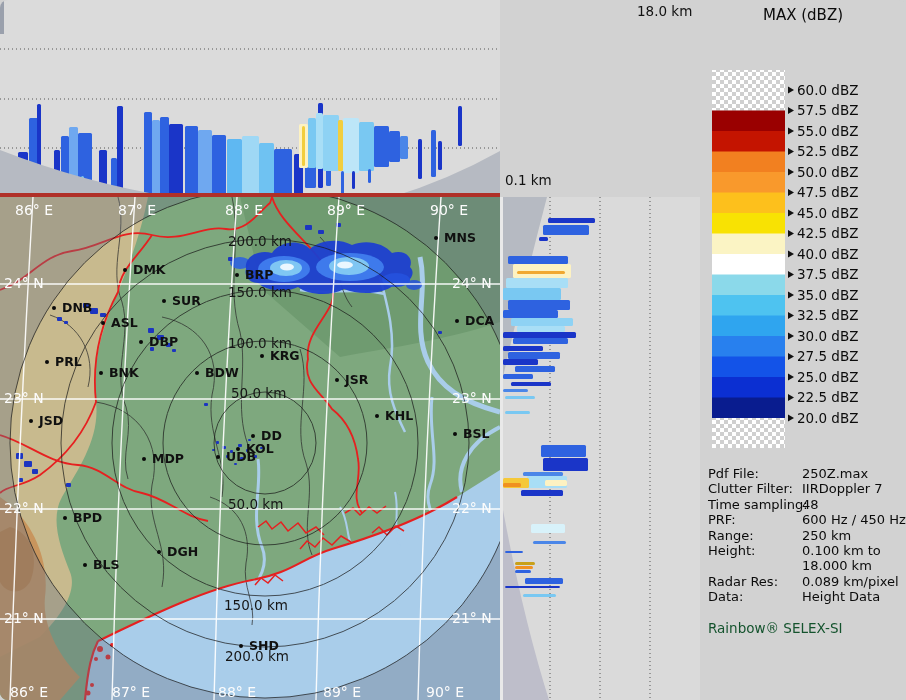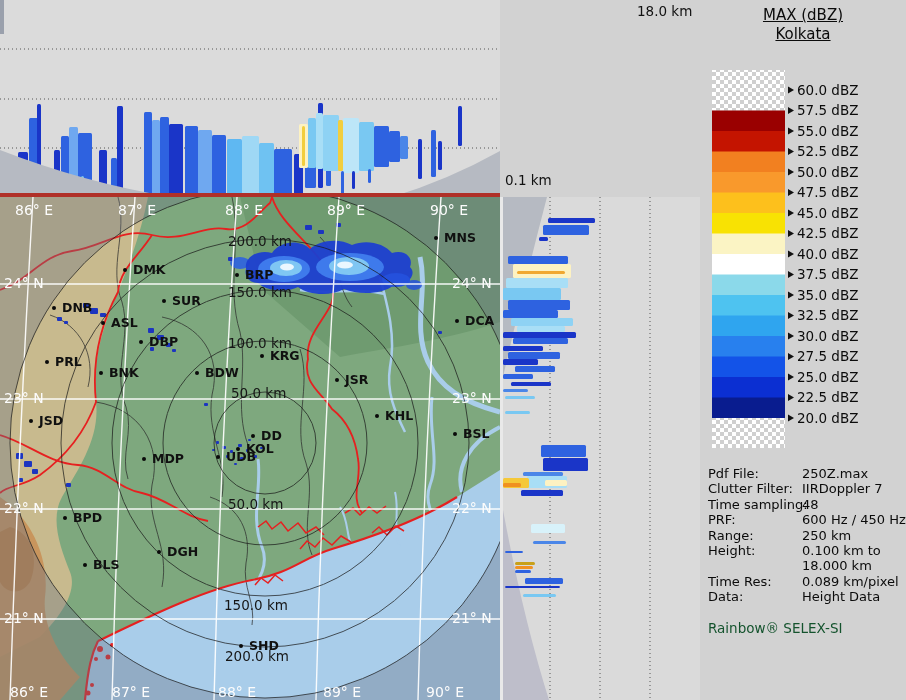--- a/index.html
+++ b/index.html
@@ -1,26 +1,26 @@
 <!DOCTYPE html>
 <html><head>
 <meta charset="utf-8">
 <style>
   html,body{margin:0;padding:0;background:#d2d2d2;}
   body{font-family:"DejaVu Sans","Liberation Sans",sans-serif;}
-  #stage{position:relative;width:906px;height:700px;background:#d2d2d2;overflow:hidden;}
+  #stage{position:relative;width:906px;height:700px;background:#d2d2d2;overflow:hidden;border-radius:8px;}
   .panel{position:absolute;}
   #top-panel{left:0;top:0;width:500px;height:197px;background:#dbdbdb;}
   #map-panel{left:0;top:197px;width:500px;height:503px;background:#7ea87e;}
   #right-panel{left:503px;top:197px;width:200px;height:503px;background:#dadada;}
   .axis-label{position:absolute;font-size:13.5px;color:#111;}
   #label-hmax{left:637px;top:3px;}
   #label-hmin{left:505px;top:172px;}
   #legend{position:absolute;left:700px;top:0;width:206px;height:700px;background:#d2d2d2;}
-  #legend-titles{position:absolute;left:0;top:6px;width:206px;text-align:center;color:#0b0b0b;text-decoration:underline;}
+  #legend-titles{position:absolute;left:0;top:6px;width:206px;text-align:center;color:#0b0b0b;}
   #legend-titles .t-line{font-size:15px;line-height:19px;white-space:nowrap;}
   #scale-svg{position:absolute;left:0;top:60px;}
   #metadata{position:absolute;left:8px;top:466px;width:196px;font-size:13px;color:#0b0b0b;}
   .meta-row{display:flex;line-height:15.4px;align-items:flex-end;}
   .meta-label{width:94px;flex:0 0 94px;white-space:nowrap;}
   .meta-value{white-space:nowrap;}
   #legend-footer{position:absolute;left:8px;top:620px;font-size:13.5px;color:#14532d;white-space:nowrap;}
   #map-gap{position:absolute;left:500px;top:197px;width:3px;height:503px;background:#e9e9e9;}
   svg text{font-family:"DejaVu Sans","Liberation Sans",sans-serif;}
 </style>
@@ -347,21 +347,20 @@
           <rect x="22" y="381" width="38" height="6" rx="1.5" fill="#2E62E0"></rect>
           <rect x="2" y="389" width="55" height="2" rx="1.5" fill="#1A35C8"></rect>
           <rect x="20" y="397" width="33" height="3" rx="1.5" fill="#79C8F2"></rect>
         </g>
     </svg>
   </div>
 
   <div id="legend">
     <div id="legend-titles">
       <div class="t-line">MAX (dBZ)</div>
-      <div class="t-line">Kolkata</div>
     </div>
     <svg id="scale-svg" width="206" height="400">
       <defs>
         <pattern id="chk" width="8" height="8" patternUnits="userSpaceOnUse">
           <rect width="8" height="8" fill="#ffffff"></rect>
           <rect width="4" height="4" fill="#cfcfcf"></rect>
           <rect x="4" y="4" width="4" height="4" fill="#cfcfcf"></rect>
         </pattern>
       </defs>
       <g id="scale-bands">
@@ -443,21 +442,21 @@
         </div>
         <div class="meta-row">
           <span class="meta-label">Height:</span>
           <span class="meta-value">0.100 km to</span>
         </div>
         <div class="meta-row">
           <span class="meta-label"></span>
           <span class="meta-value">18.000 km</span>
         </div>
         <div class="meta-row">
-          <span class="meta-label">Time Res:</span>
+          <span class="meta-label">Radar Res:</span>
           <span class="meta-value">0.089 km/pixel</span>
         </div>
         <div class="meta-row">
           <span class="meta-label">Data:</span>
           <span class="meta-value">Height Data</span>
         </div>
       </div>
     <div id="legend-footer">Rainbow® SELEX-SI</div>
   </div>
 

